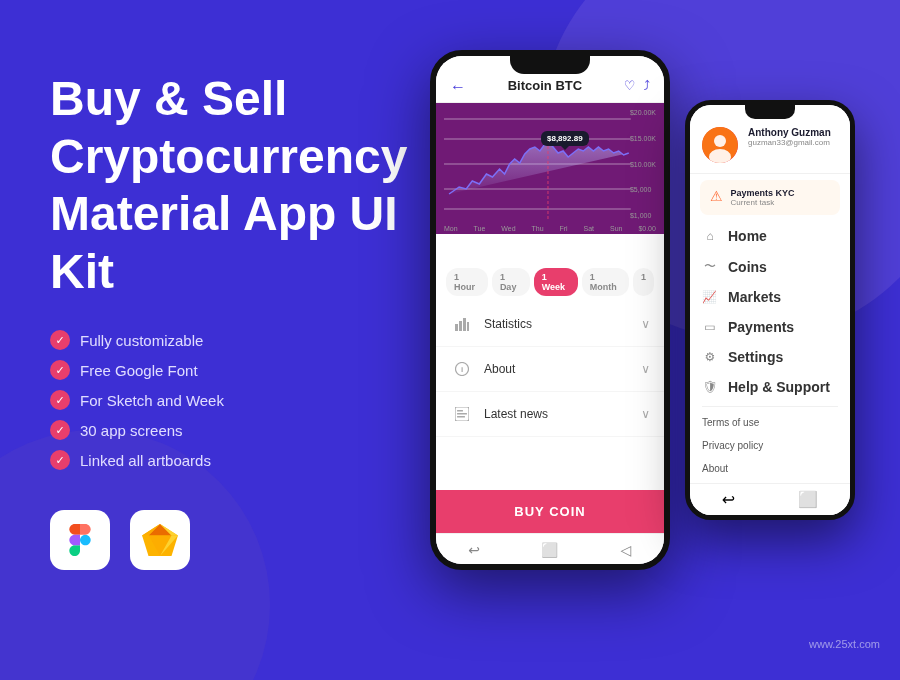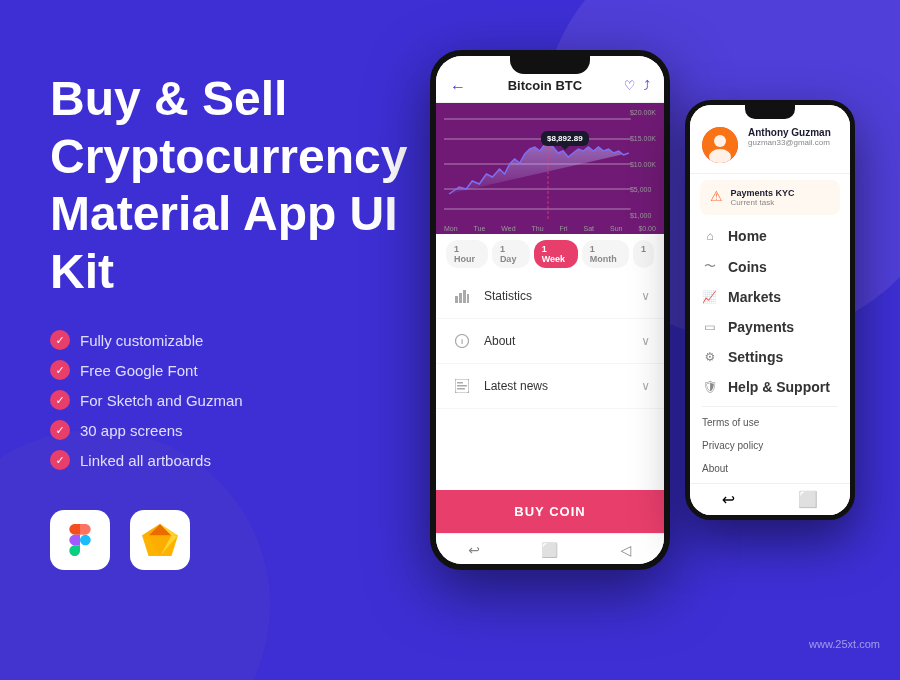--- a/index.html
+++ b/index.html
@@ -264,20 +264,21 @@
       flex-shrink: 0;
     }
     .time-tab {
       padding: 4px 8px;
       border-radius: 12px;
       font-size: 9px;
       font-weight: 600;
       color: #888;
       background: #f5f5f5;
       cursor: pointer;
+      margin-top: 28px;
     }
     .time-tab.active {
       background: #e83e6c;
       color: #fff;
     }
 
     
     .accordion-items {
       flex: 1;
       overflow: hidden;
@@ -501,21 +502,21 @@
       <li>
         <span class="check-icon">✓</span>
         <span>Fully customizable</span>
       </li>
       <li>
         <span class="check-icon">✓</span>
         <span>Free Google Font</span>
       </li>
       <li>
         <span class="check-icon">✓</span>
-        <span>For Sketch and Guzman</span>
+        <span>For Sketch and Week</span>
       </li>
       <li>
         <span class="check-icon">✓</span>
         <span>30 app screens</span>
       </li>
       <li>
         <span class="check-icon">✓</span>
         <span>Linked all artboards</span>
       </li>
     </ul>

